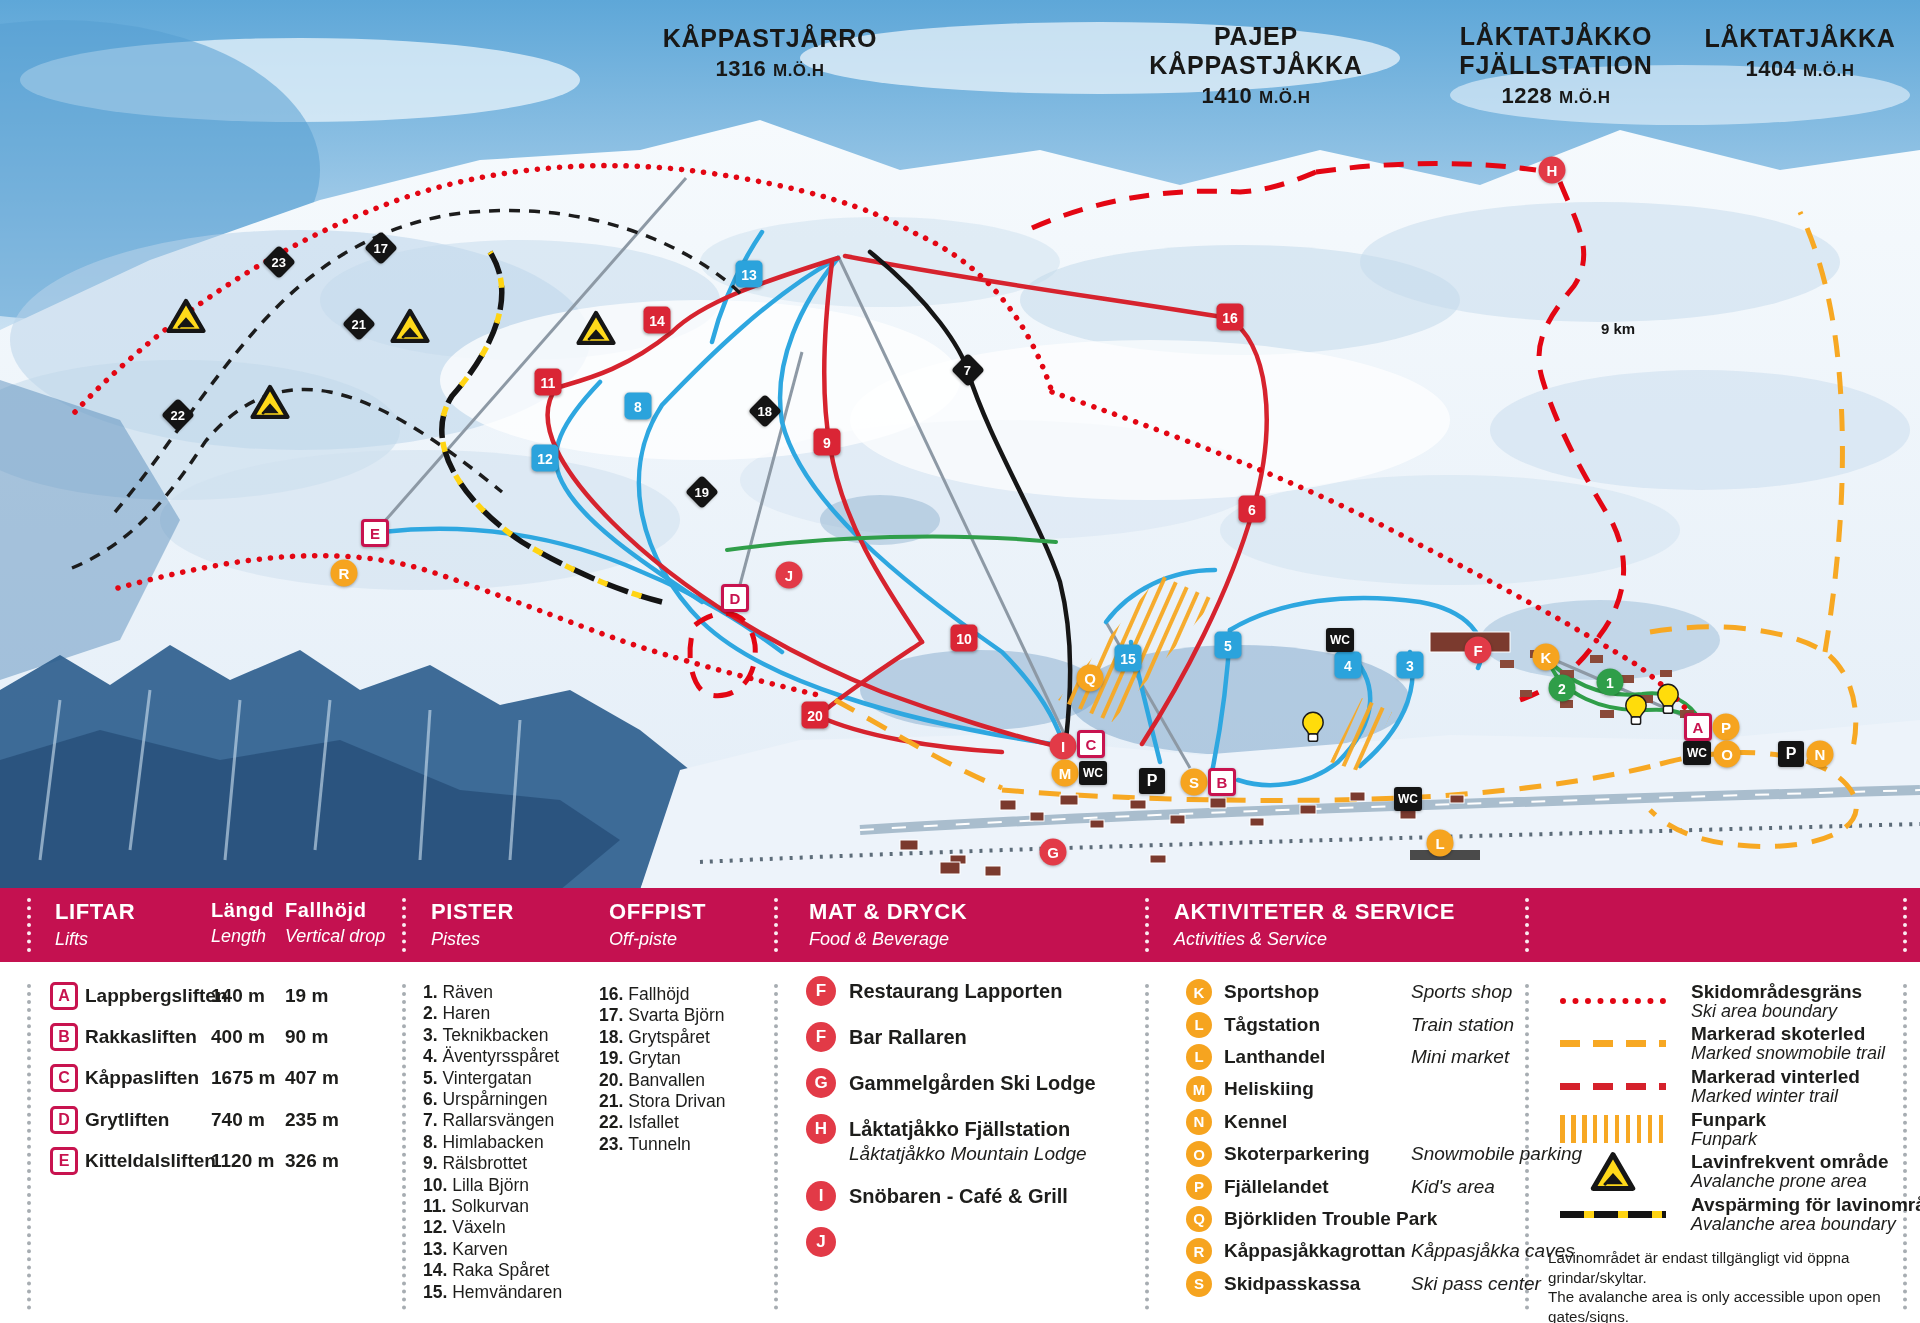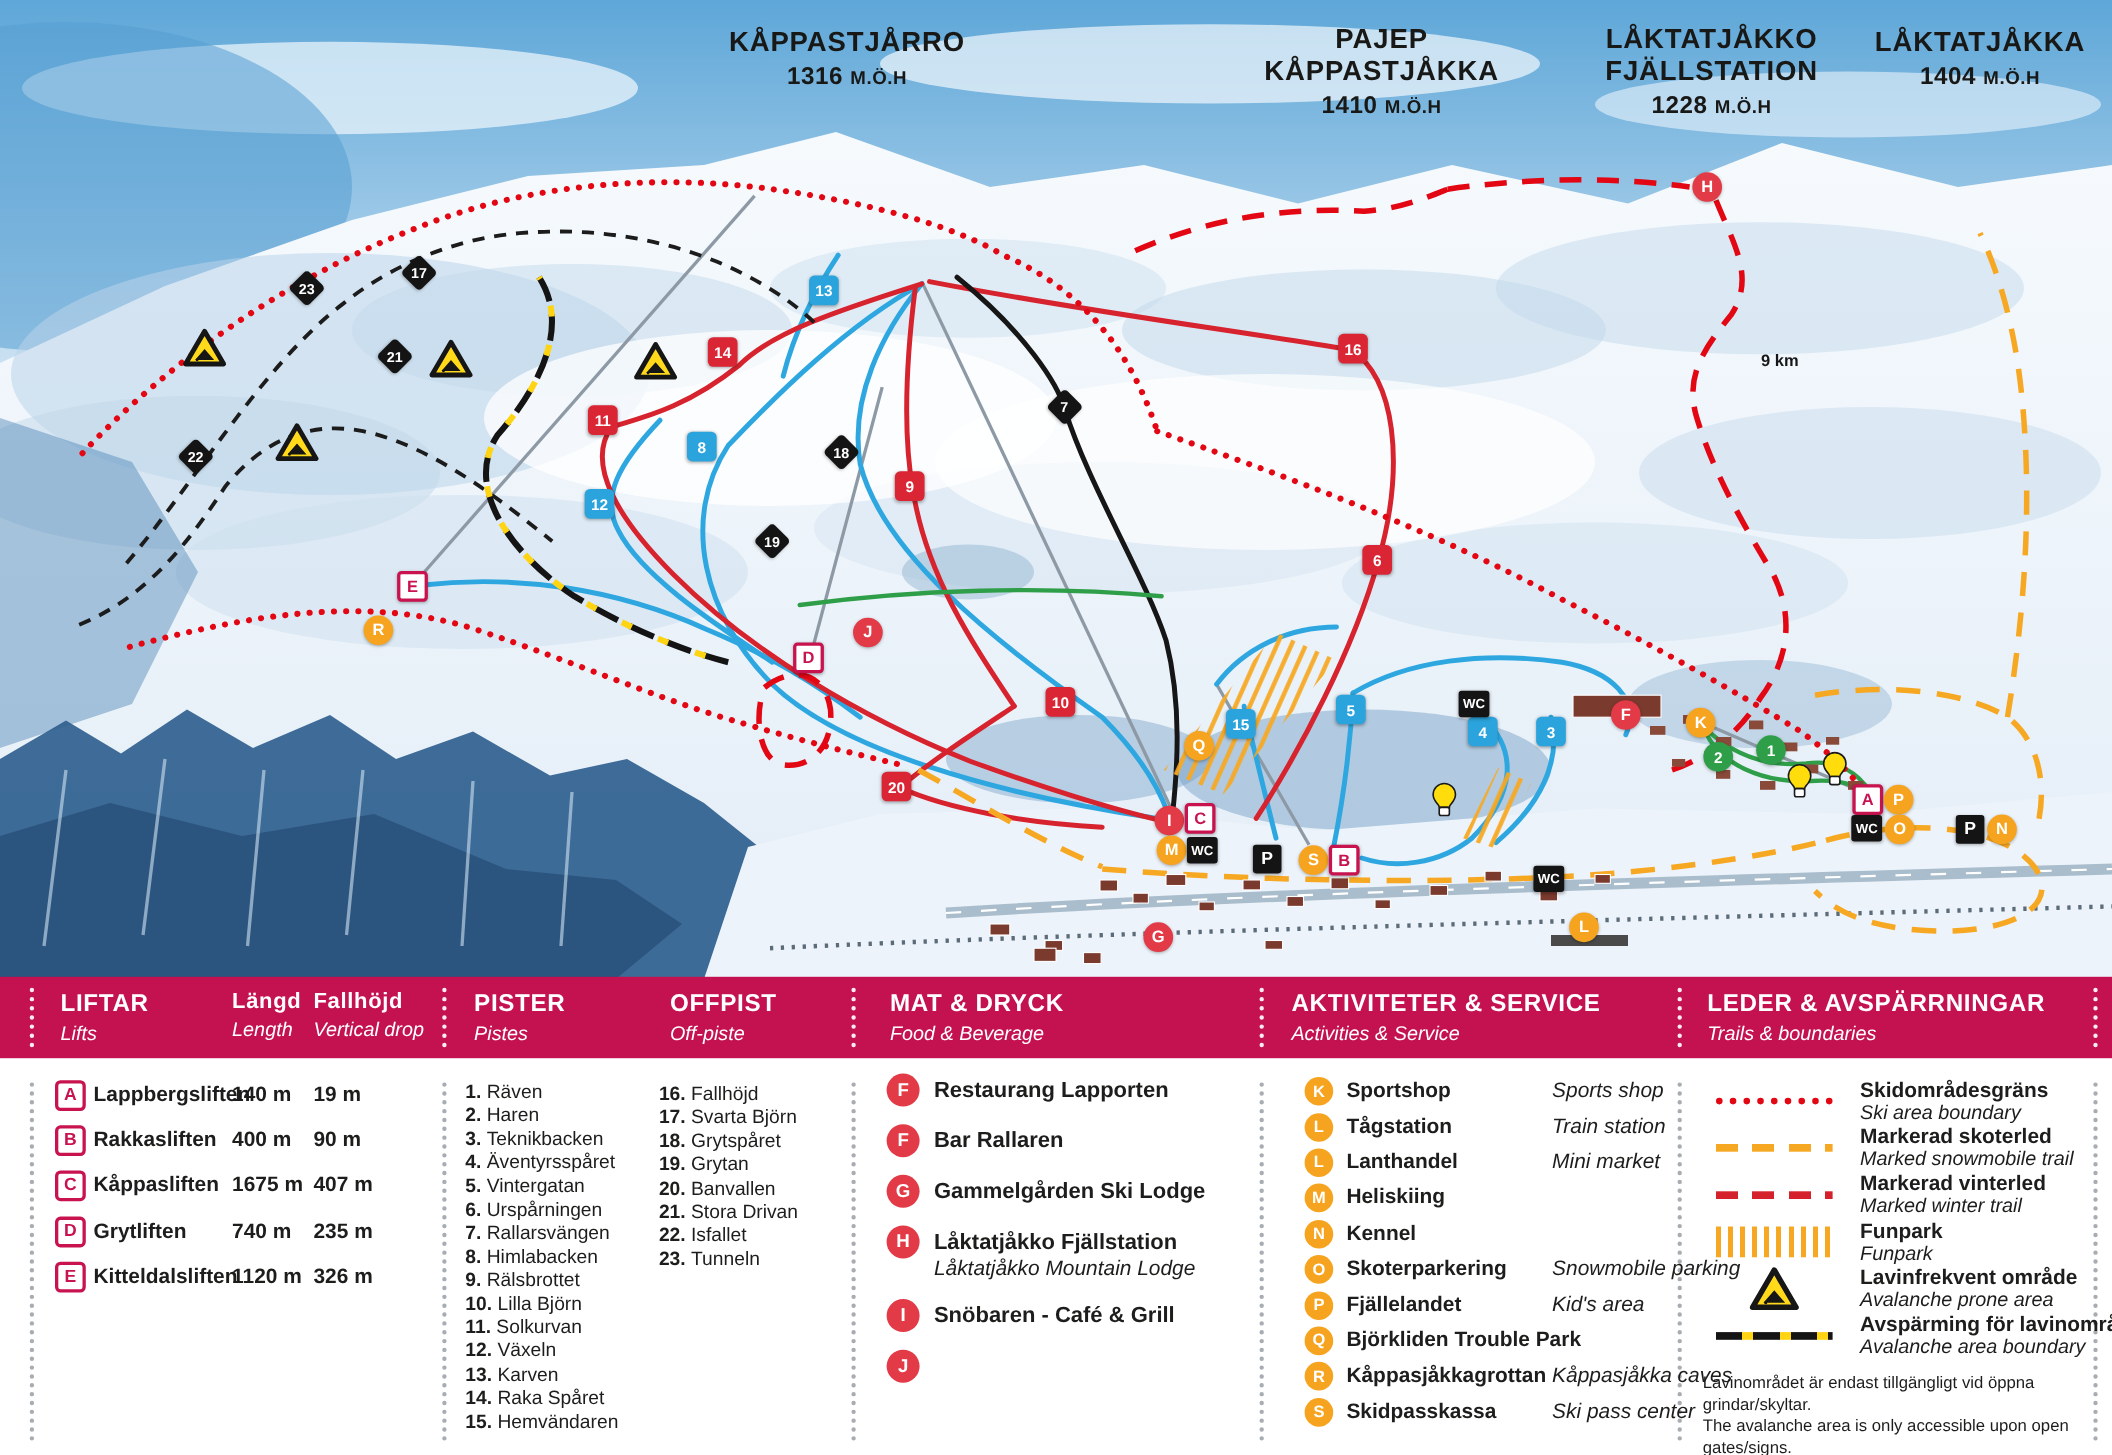--- a/index.html
+++ b/index.html
@@ -262,21 +262,21 @@
         </div>
         <div class="mk diamond" style="left: 381px; top: 248px;">
           <span>17</span>
         </div>
         <div class="mk diamond" style="left: 359px; top: 324px;">
           <span>21</span>
         </div>
         <div class="mk diamond" style="left: 178px; top: 415px;">
           <span>22</span>
         </div>
-        <div class="mk blue" style="left: 749px; top: 264px;">13</div>
+        <div class="mk blue" style="left: 749px; top: 274px;">13</div>
         <div class="mk redsq" style="left: 657px; top: 320px;">14</div>
         <div class="mk redsq" style="left: 548px; top: 382px;">11</div>
         <div class="mk blue" style="left: 638px; top: 406px;">8</div>
         <div class="mk diamond" style="left: 765px; top: 411px;">
           <span>18</span>
         </div>
         <div class="mk redsq" style="left: 827px; top: 442px;">9</div>
         <div class="mk blue" style="left: 545px; top: 458px;">12</div>
         <div class="mk diamond" style="left: 702px; top: 492px;">
           <span>19</span>
@@ -394,24 +394,20 @@
       <div class="s">Off-piste</div>
       </div>
     <div class="bh" style="left:809px">
       <div class="t">MAT &amp; DRYCK</div>
       <div class="s">Food &amp; Beverage</div>
       </div>
     <div class="bh" style="left:1174px">
       <div class="t">AKTIVITETER &amp; SERVICE</div>
       <div class="s">Activities &amp; Service</div>
       </div>
-    <div class="bh" style="left:1552px">
-      <div class="t">LEDER &amp; AVSPÄRRNINGAR</div>
-      <div class="s">Trails &amp; boundaries</div>
-      </div>
   </div>
 
   <div class="vsep-bar" style="left:27px"></div>
   <div class="vsep-bar" style="left:402px"></div>
   <div class="vsep-bar" style="left:774px"></div>
   <div class="vsep-bar" style="left:1145px"></div>
   <div class="vsep-bar" style="left:1525px"></div>
   <div class="vsep-bar" style="left:1903px"></div>
   <div class="vsep-body" style="left:27px"></div>
   <div class="vsep-body" style="left:402px"></div>

